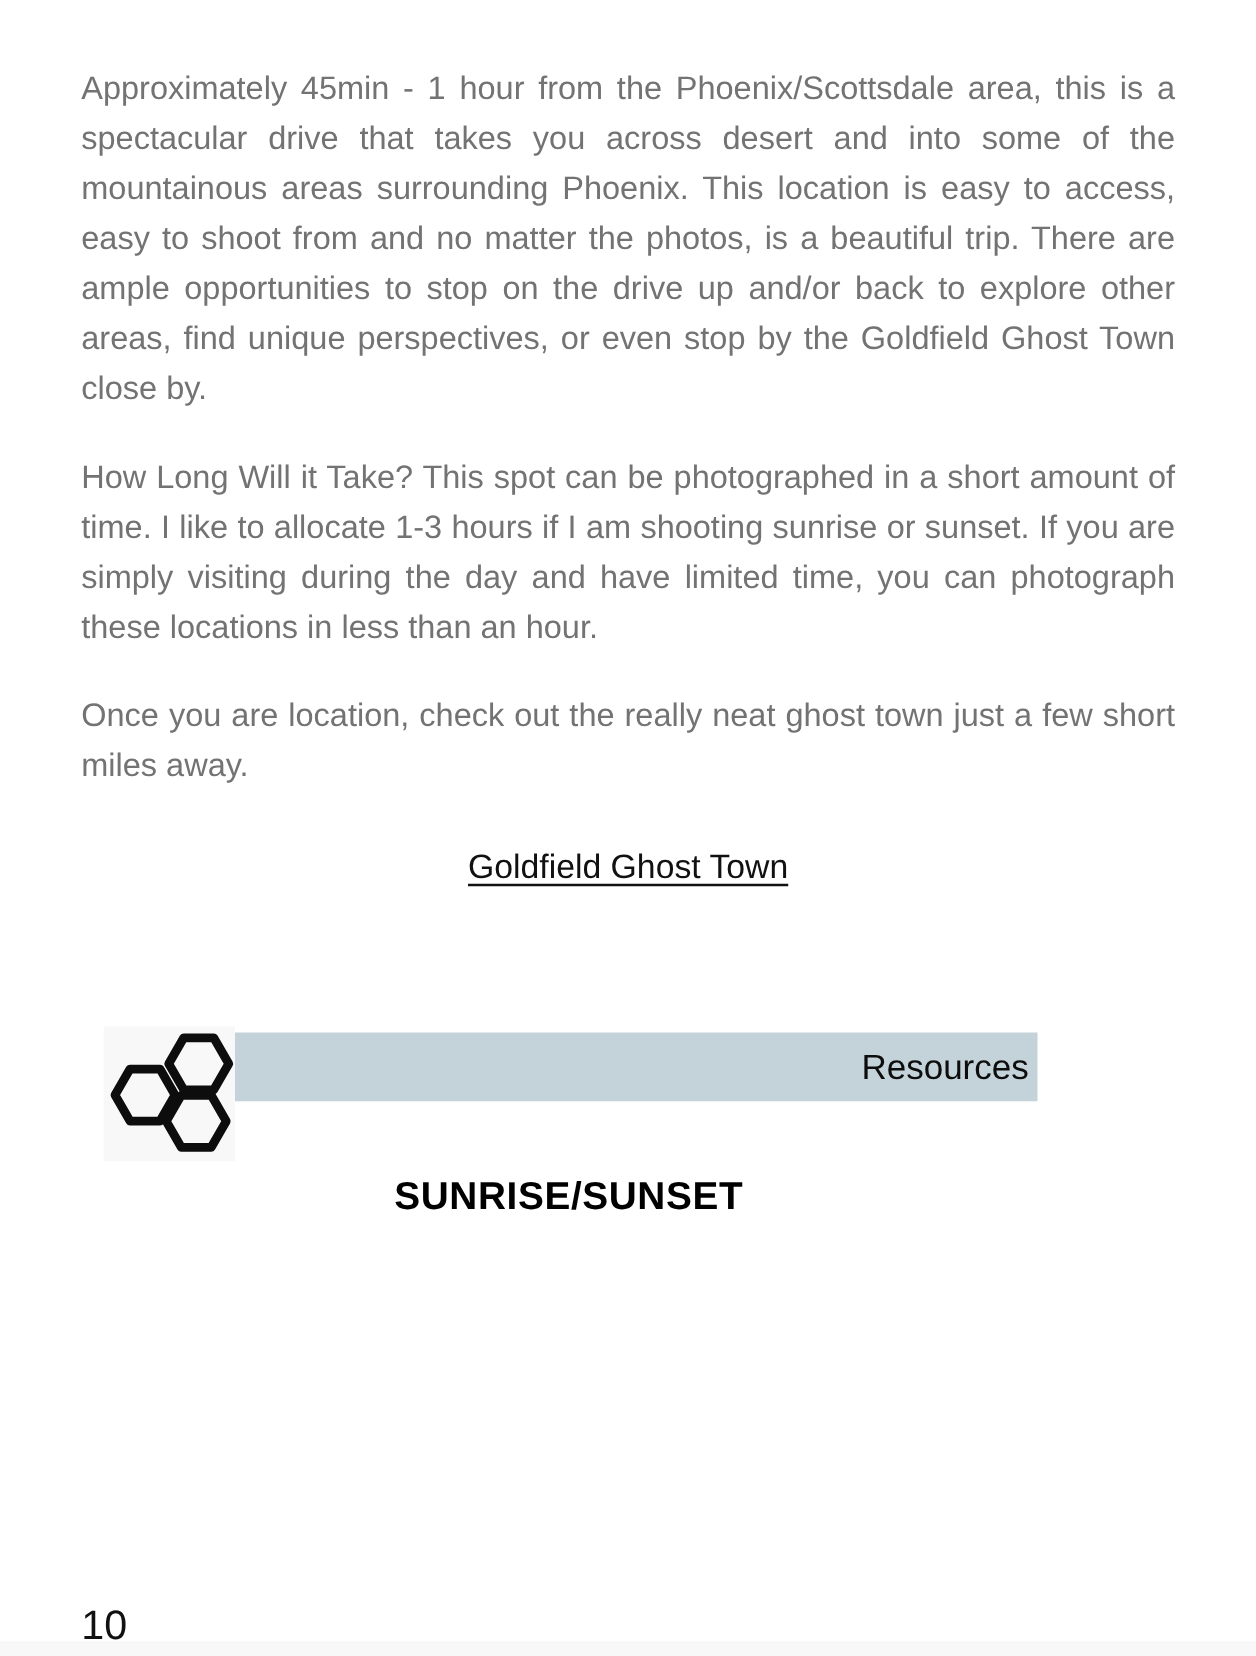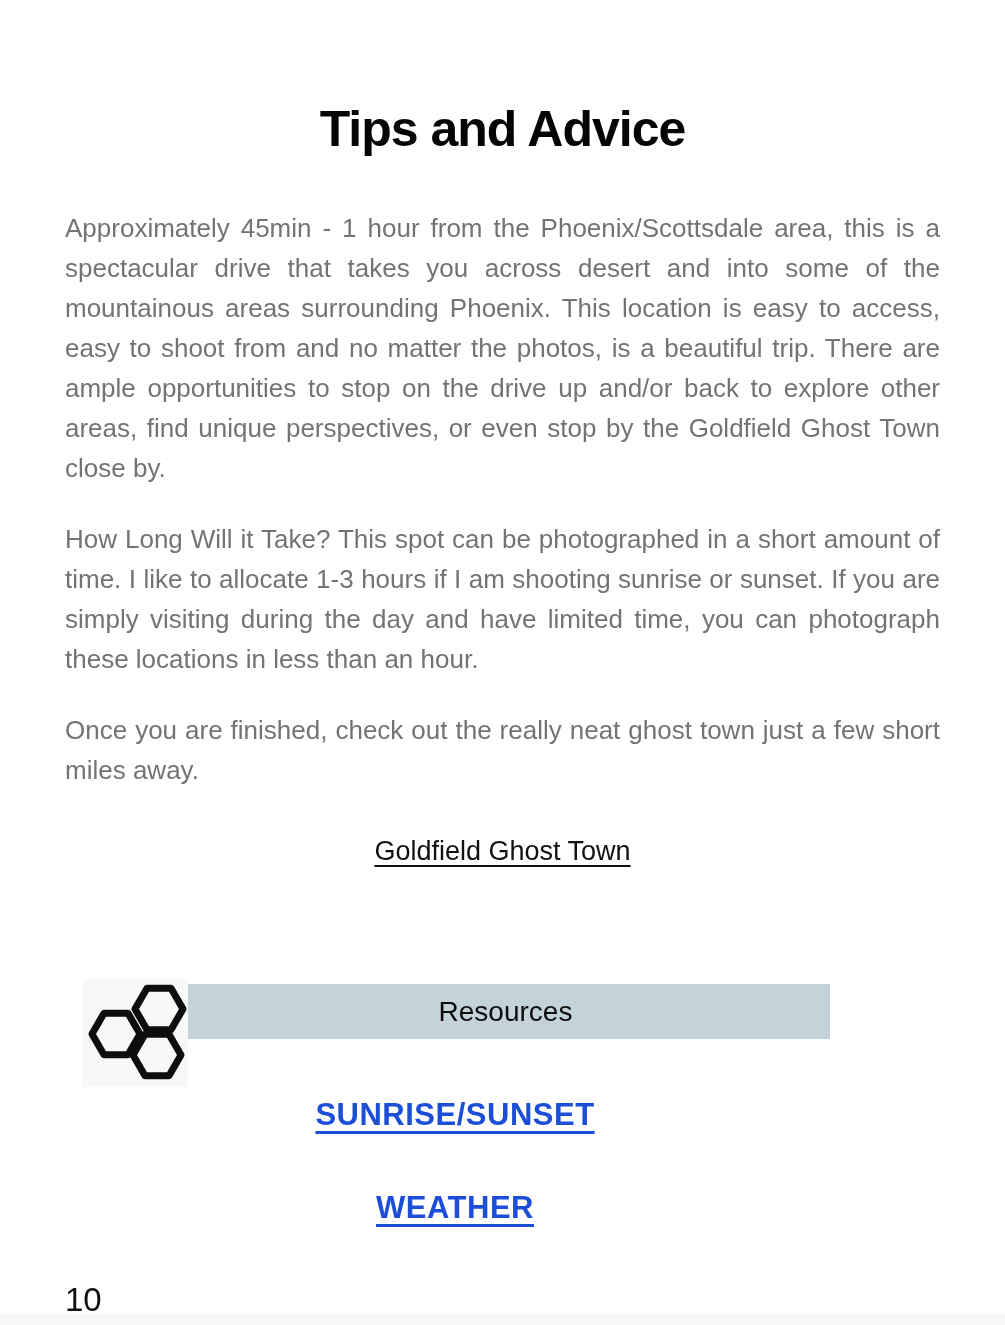--- a/index.html
+++ b/index.html
@@ -68,40 +68,39 @@
     justify-content: center;
   }
   .res-bar {
     margin-top: 5px;
     width: 642px;
     height: 55px;
     background: #c4d3da;
     box-sizing: border-box;
     display: flex;
     align-items: center;
-    justify-content: center;
+    justify-content: flex-end;
     padding-right: 7px;
   }
   .res-heading {
     font-size: 28px;
     color: #0d0d0d;
   }
   .big-links {
     width: 780px;
     margin-left: 65px;
     text-align: center;
   }
   .big-link-wrap-1 { margin-top: 10px; }
   .big-link-wrap-2 { margin-top: 57px; }
   .big-link {
     font-size: 31px;
     font-weight: 700;
     letter-spacing: 0.5px;
-    color: #1d4ed8;
-    text-decoration: underline;
+    color: #000000;
     text-underline-offset: 6px;
     text-decoration-thickness: 2.5px;
     cursor: pointer;
   }
   .page-number {
     position: absolute;
     left: 65px;
     bottom: 6px;
     font-size: 33px;
     color: #111111;
@@ -114,26 +113,25 @@
     height: 12px;
     background: #f8f8f9;
     z-index: 0;
   }
 </style>
 </head>
 <body>
 
 <div class="page">
 
-  <h1 class="page-title">Tips and Advice</h1>
 
   <div class="content">
     <p class="body-par">Approximately 45min - 1 hour from the Phoenix/Scottsdale area, this is a spectacular drive that takes you across desert and into some of the mountainous areas surrounding Phoenix. This location is easy to access, easy to shoot from and no matter the photos, is a beautiful trip. There are ample opportunities to stop on the drive up and/or back to explore other areas, find unique perspectives, or even stop by the Goldfield Ghost Town close by.</p>
     <p class="body-par">How Long Will it Take? This spot can be photographed in a short amount of time. I like to allocate 1-3 hours if I am shooting sunrise or sunset. If you are simply visiting during the day and have limited time, you can photograph these locations in less than an hour.</p>
-    <p class="body-par">Once you are finished, check out the really neat ghost town just a few short miles away.</p>
+    <p class="body-par">Once you are location, check out the really neat ghost town just a few short miles away.</p>
 
     <div class="inline-link-wrap">
       <a class="inline-link">Goldfield Ghost Town</a>
     </div>
   </div>
 
   <div class="resources-row">
     <div class="logo-box">
       <span>
         <svg width="105" height="108" viewBox="0 0 105 108" xmlns="http://www.w3.org/2000/svg">
@@ -147,22 +145,19 @@
     </div>
     <div class="res-bar">
       <span class="res-heading">Resources</span>
     </div>
   </div>
 
   <div class="big-links">
     <div class="big-link-wrap-1">
       <a class="big-link">SUNRISE/SUNSET</a>
     </div>
-    <div class="big-link-wrap-2">
-      <a class="big-link">WEATHER</a>
-    </div>
   </div>
 
   <div class="bottom-edge"></div>
 
   <div class="page-number">10</div>
 
 </div>
 
 </body></html>

